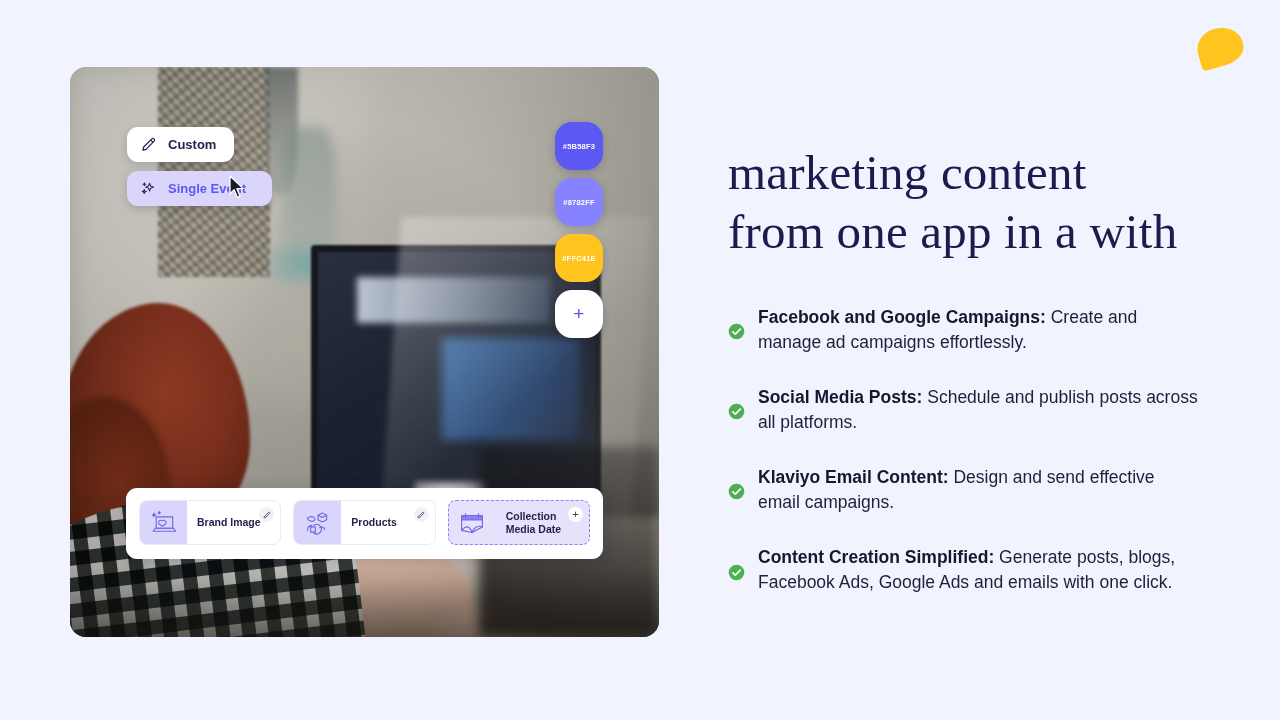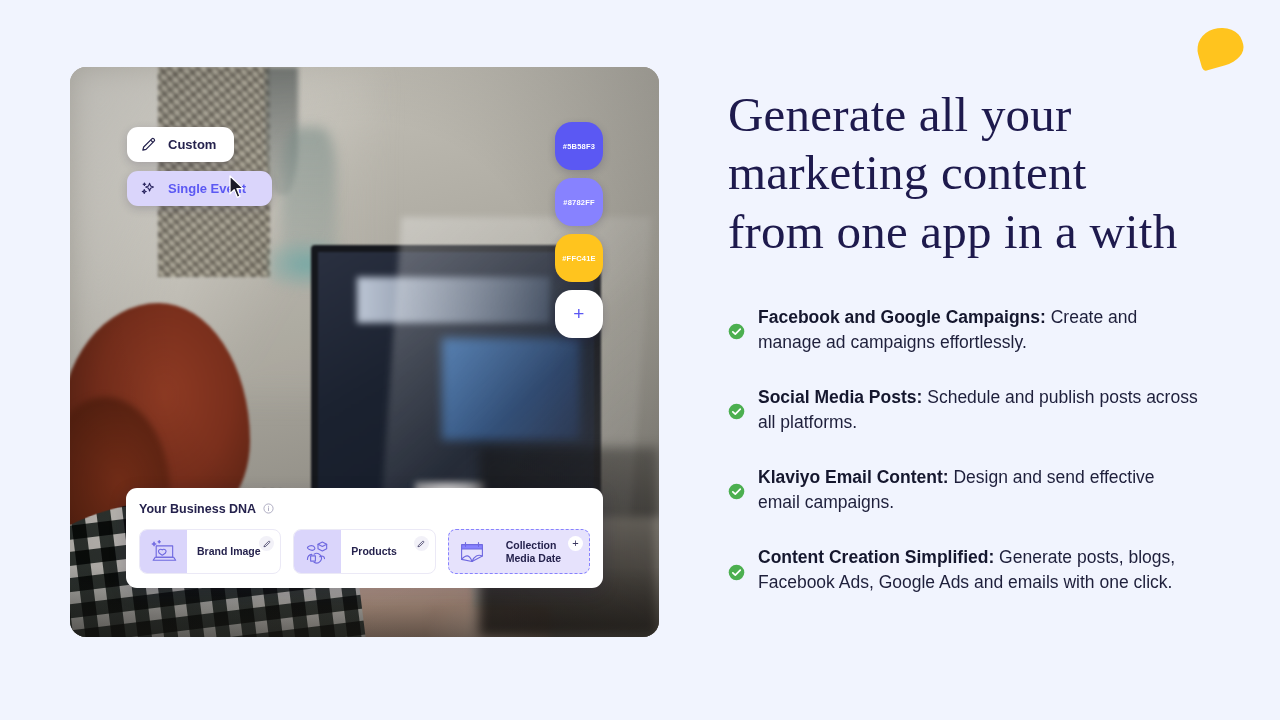--- a/index.html
+++ b/index.html
@@ -436,29 +436,20 @@
     </div>
     <div class="swatch" style="background:#FFC41E">
       <span>#FFC41E</span>
     </div>
     <div class="swatch swatch-add">
       <span>+</span>
     </div>
   </div>
 
   <div class="dna">
-    <div class="dna-head">
-      <span class="dna-title">Your Business DNA</span>
-      <span>
-        <svg width="11" height="11" viewBox="0 0 24 24" fill="none" stroke="#a8a6bd" stroke-width="2">
-          <circle cx="12" cy="12" r="10"></circle>
-          <path d="M12 10.5v6M12 7.2v.1" stroke-linecap="round"></path>
-        </svg>
-      </span>
-    </div>
 
     <div class="dna-cards">
 
       <div class="dna-card">
         <span class="dna-card-icon">
           <svg width="30" height="26" viewBox="0 0 34 30" fill="none" stroke="#6f69e0" stroke-width="1.3" stroke-linejoin="round" stroke-linecap="round">
             <path d="M8 8h19v13H8z"></path>
             <path d="M4.5 24.5h26l-2.5-3.5H7z"></path>
             <path d="M15 12.5c1.8-1.6 4.4-.2 4.4 1.8 0 2.3-3.3 3.6-4.4 4.4-1.1-.8-4.4-2.1-4.4-4.4 0-2 2.6-3.4 4.4-1.8z"></path>
             <path d="M5.5 3.5l.6 1.6 1.6.6-1.6.6-.6 1.6-.6-1.6-1.6-.6 1.6-.6z"></path>
@@ -510,21 +501,21 @@
         <span class="card-btn plus">+</span>
       </div>
 
     </div>
   </div>
 </div>
 
 <div class="right">
 
   <h1 class="headline">
-    <span>Generate all your</span><br>
+    <br>
     <span>marketing content</span><br>
     <span>from one app in a with</span>
   </h1>
 
   <div class="bullets">
 
     <div class="bullet">
       <span class="check">
         <svg width="17" height="17" viewBox="0 0 24 24">
           <circle cx="12" cy="12" r="11" fill="#4CAF50"></circle>

